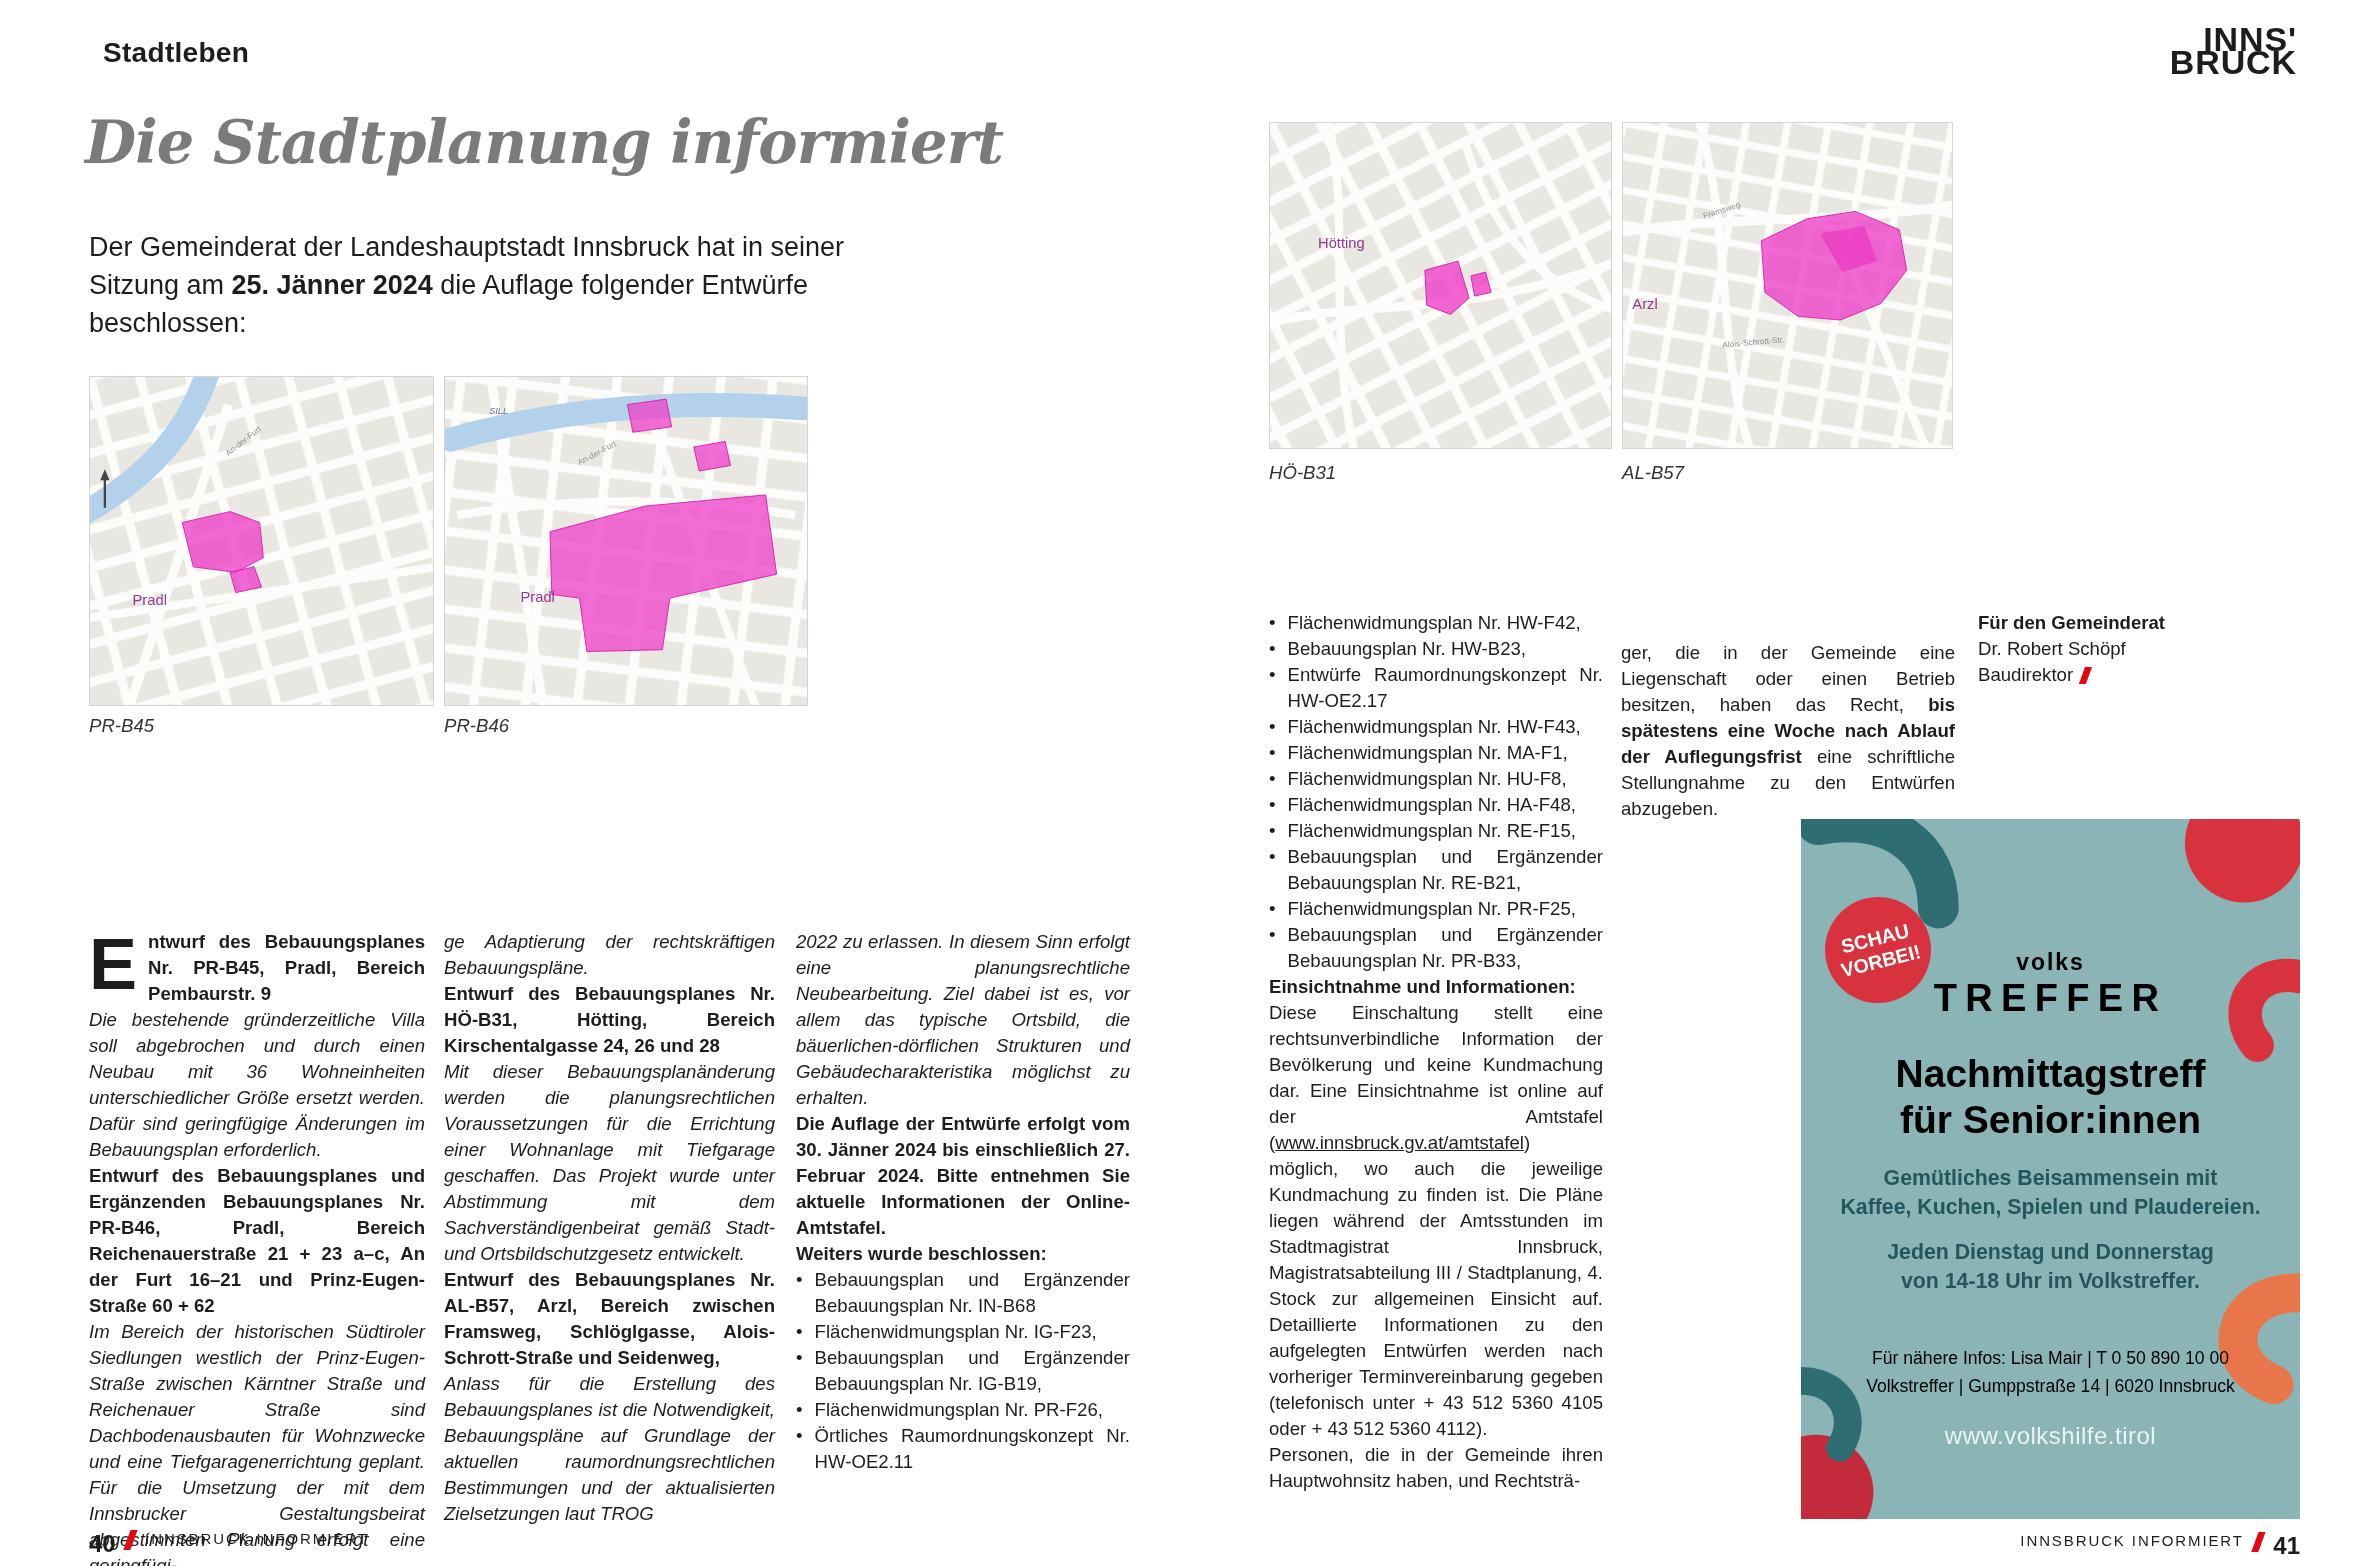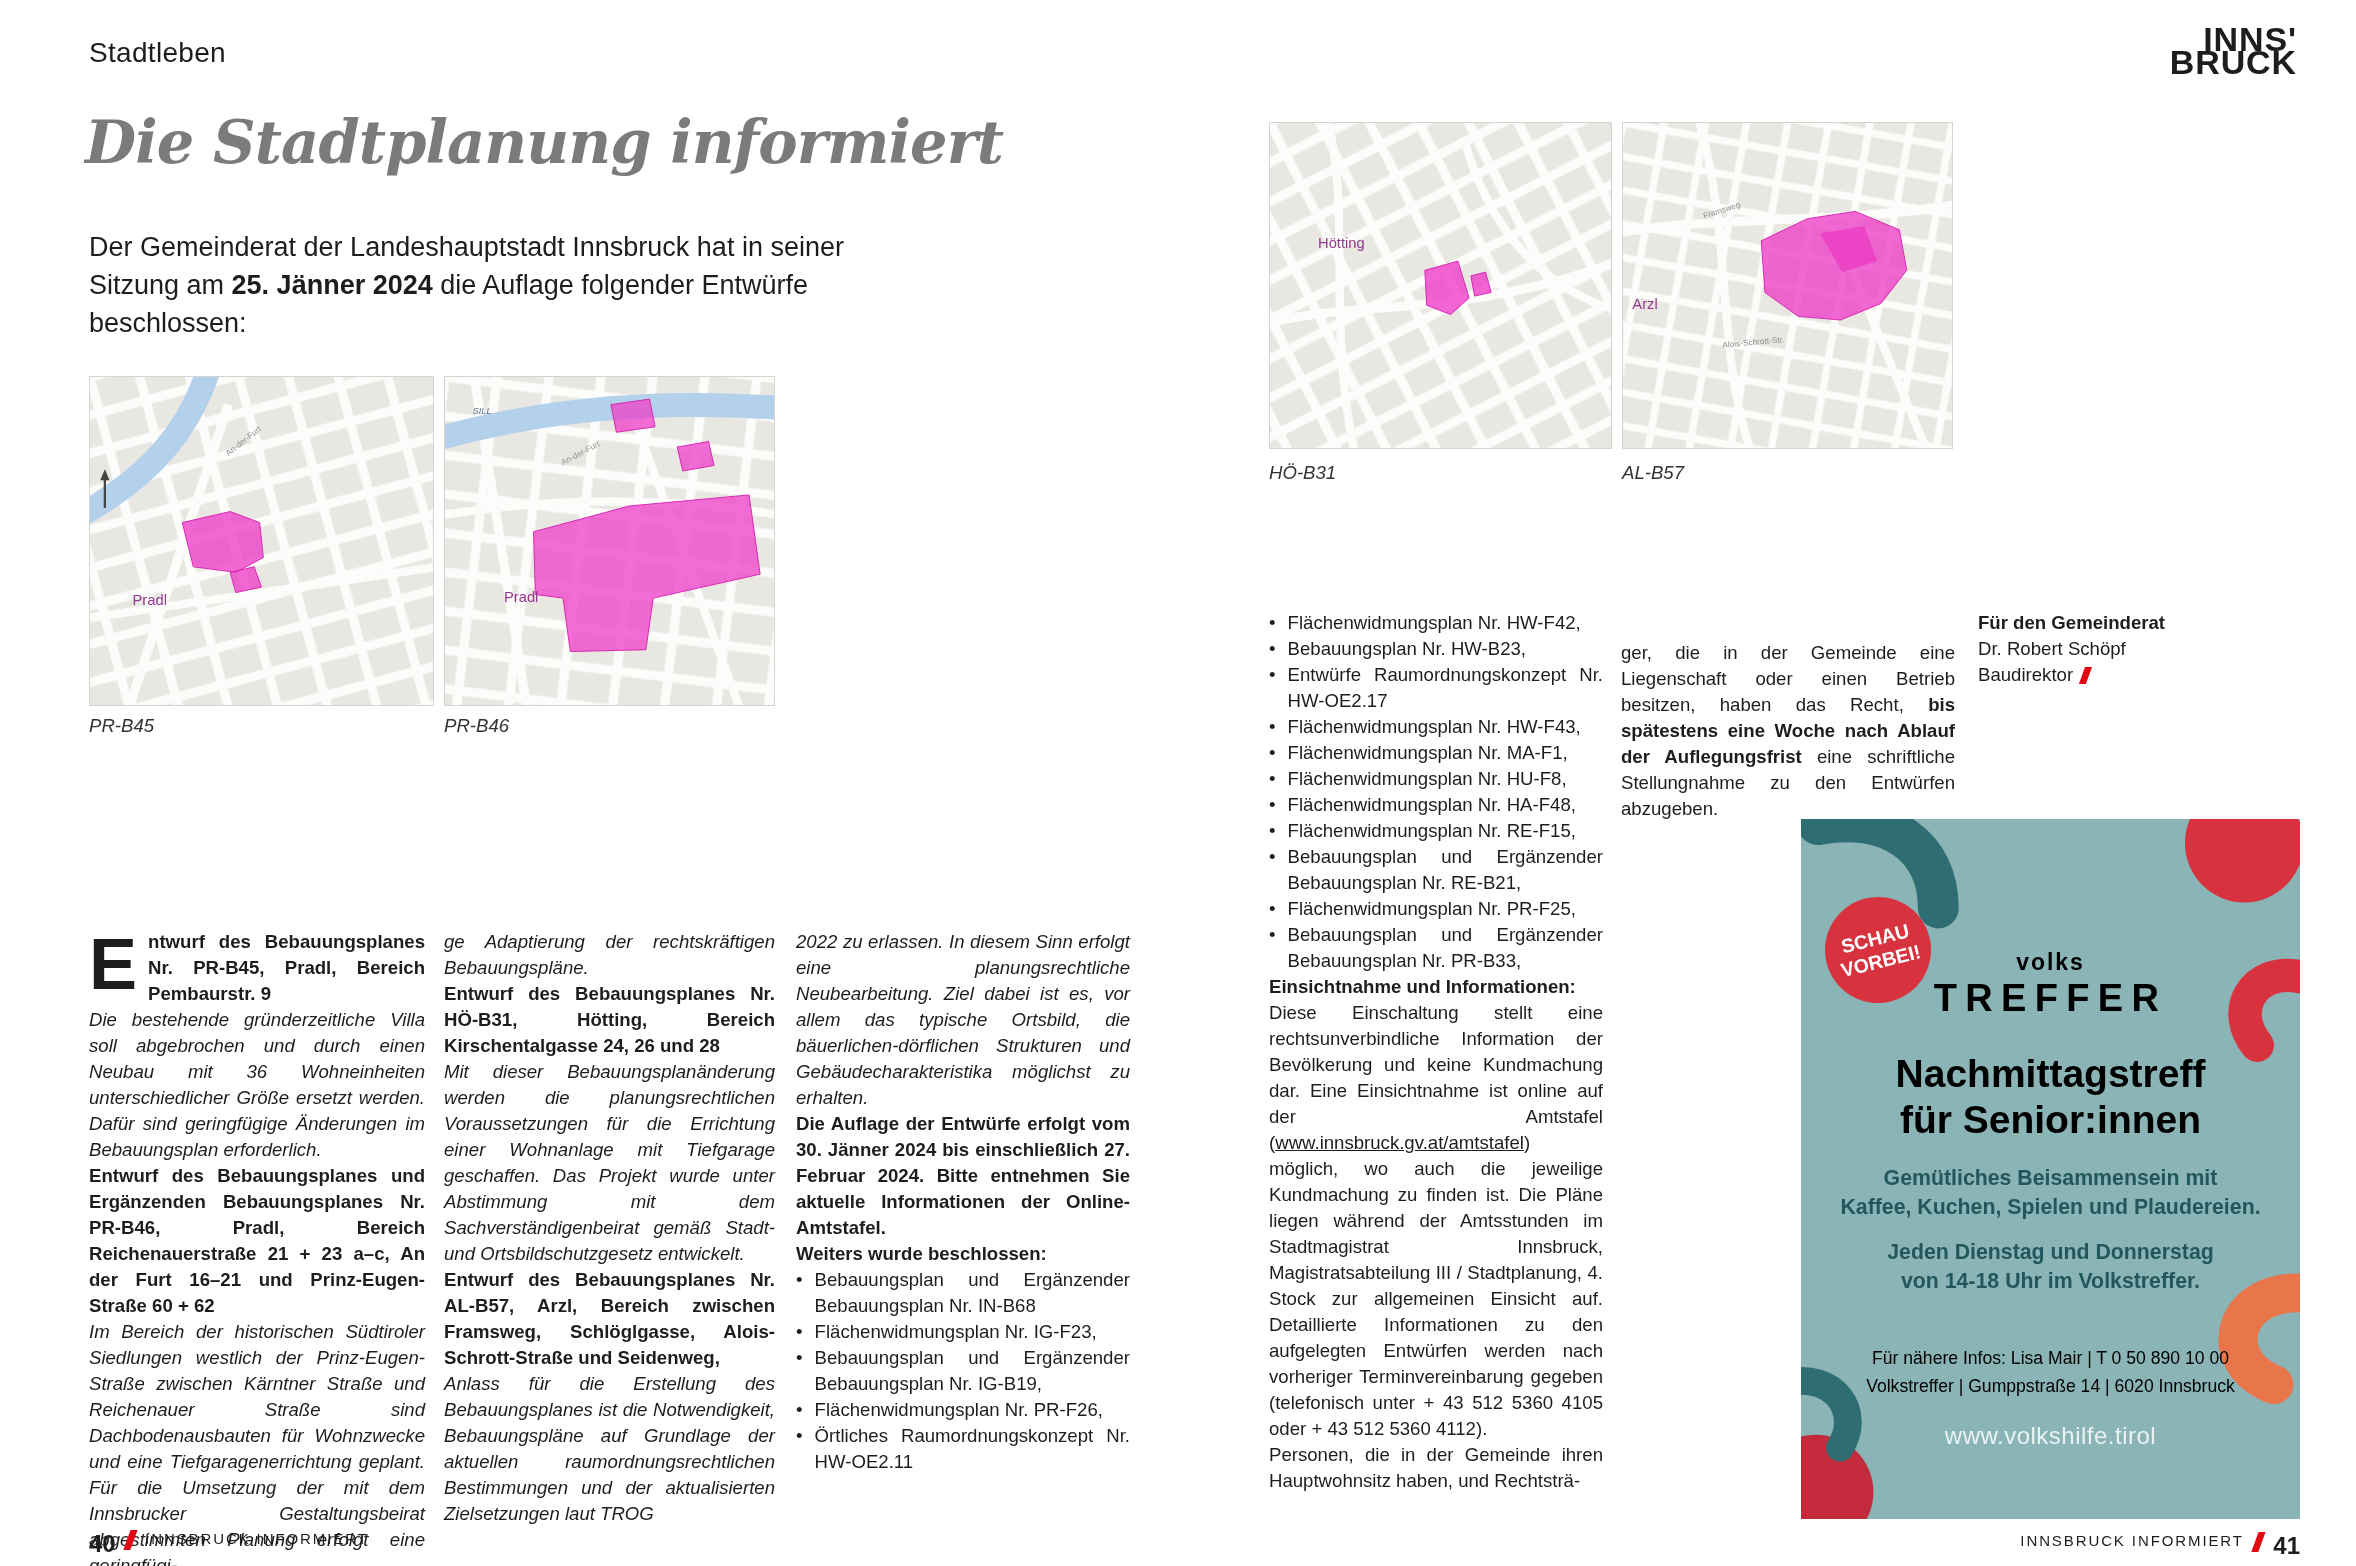--- a/index.html
+++ b/index.html
@@ -1,20 +1,20 @@
 <!DOCTYPE html>
 <html style="font-size:15px"><head>
 <meta charset="utf-8">
 <style>
   * { margin:0; padding:0; box-sizing:border-box; }
   html,body { width:2356px; height:1567px; background:#ffffff; }
   body { font-family:"Liberation Sans",sans-serif; color:#1d1d1b; position:relative; overflow:hidden; }
   .abs { position:absolute; }
 
-  .kicker { left:89px; top:37px; font-size:28px; font-weight:normal; letter-spacing:0.3px; }
+  .kicker { left:103px; top:37px; font-size:28px; font-weight:bold; letter-spacing:0.3px; }
   .title  { left:85px; top:108px; font-family:"DejaVu Serif",serif; font-style:italic; font-weight:bold;
             font-size:59px; color:#7b7b7b; letter-spacing:-0.9px; }
   .intro  { left:89px; top:228px; width:816px; font-size:27px; line-height:38px; }
   .intro b { font-weight:bold; }
 
   .map { border:0.9px solid #d6d4d0; background:#f3f2ef; overflow:hidden; }
   .map svg { display:block; width:100%; height:100%; }
   .map-caption { font-style:italic; font-size:18.6px; color:#333; }
 
   .col { font-size:18.6px; line-height:26px; text-align:justify; }
@@ -82,21 +82,21 @@
     <g>
       <path d="M 16,142 L 16,108" stroke="#444" stroke-width="2.5"></path>
       <polygon points="16,100 11,112 21,112" fill="#444"></polygon>
     </g>
     <text x="150" y="86" font-size="9" fill="#8f8f8f" transform="rotate(-38 150 86)">An-der-Furt</text>
     <text x="46" y="248" font-size="16" fill="#93388e">Pradl</text>
   </svg>
 </div>
 <div class="abs map-caption" style="left:89px; top:715px;">PR-B45</div>
 
-<div class="abs map" style="left:444px; top:376px; width:331px; height:330px;">
+<div class="abs map" style="left:444px; top:376px; width:364px; height:330px;">
   <svg viewBox="0 0 357 356">
     <defs>
       <pattern id="g2" width="56" height="42" patternUnits="userSpaceOnUse" patternTransform="rotate(7)">
         <rect width="56" height="42" fill="#fcfcfa"></rect>
         <rect x="5" y="5" width="46" height="32" fill="#e9e7e2"></rect>
       </pattern>
     </defs>
     <rect x="-90" y="-90" width="560" height="540" fill="url(#g2)"></rect>
     <path d="M 30,-10 L 90,366" stroke="#fcfcfa" stroke-width="10" fill="none"></path>
     <path d="M -5,150 C 120,130 250,130 362,150" stroke="#fcfcfa" stroke-width="9" fill="none"></path>

